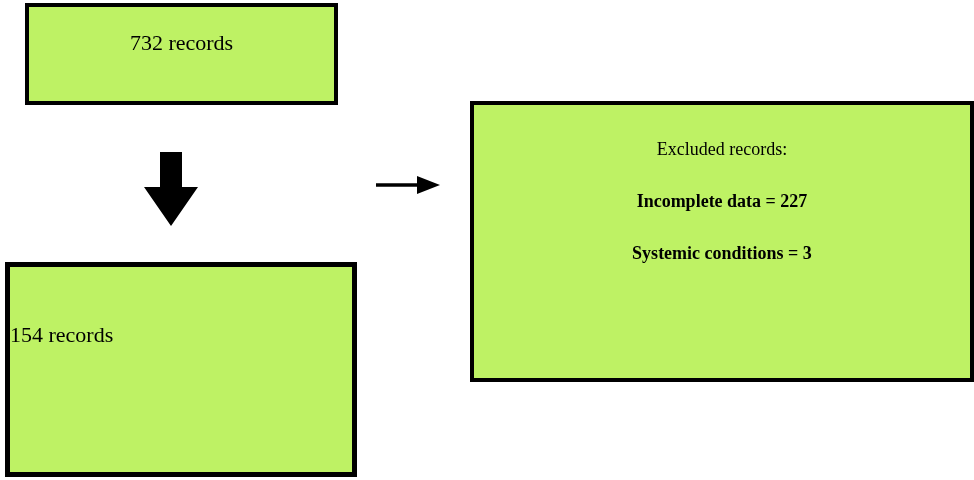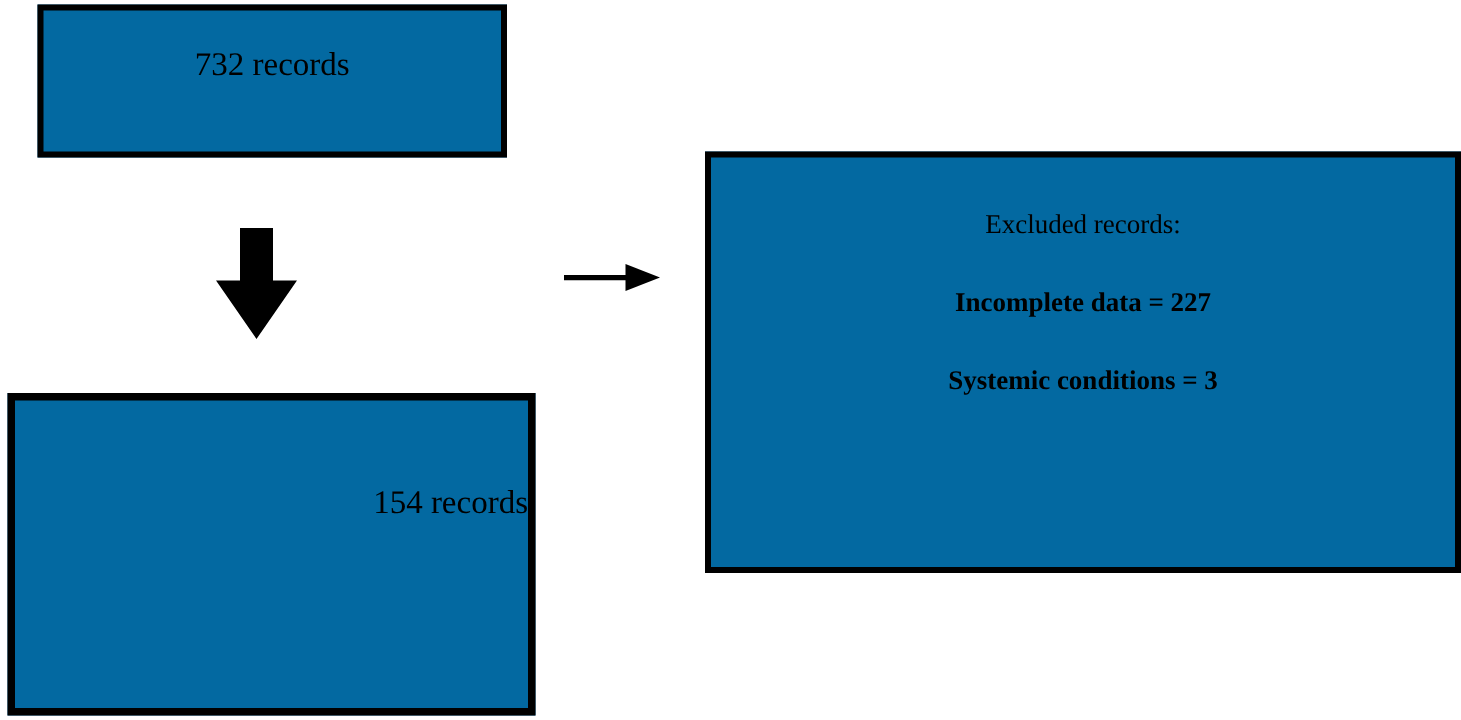--- a/index.html
+++ b/index.html
@@ -14,21 +14,21 @@
     height: 480px;
     background: #ffffff;
     overflow: hidden;
     font-family: "Liberation Serif", "DejaVu Serif", serif;
     color: #000000;
   }
 
   .flow-box {
     position: absolute;
     box-sizing: border-box;
-    background: #0369a1;
+    background: #bef264;
     border-style: solid;
     border-color: #000000;
   }
 
   
   #box-records-screened {
     left: 25px;
     top: 3px;
     width: 313px;
     height: 102px;
@@ -50,21 +50,21 @@
     top: 262px;
     width: 352px;
     height: 215px;
     border-width: 5px;
   }
   #box-records-included .box-text {
     position: absolute;
     left: 0;
     right: 0;
     top: 54px;
-    text-align: right;
+    text-align: left;
     font-size: 22px;
   }
   #box-records-included .line {
     display: block;
     line-height: 28px;
   }
   #box-records-included .line + .line {
     margin-top: 25px;
   }
 

